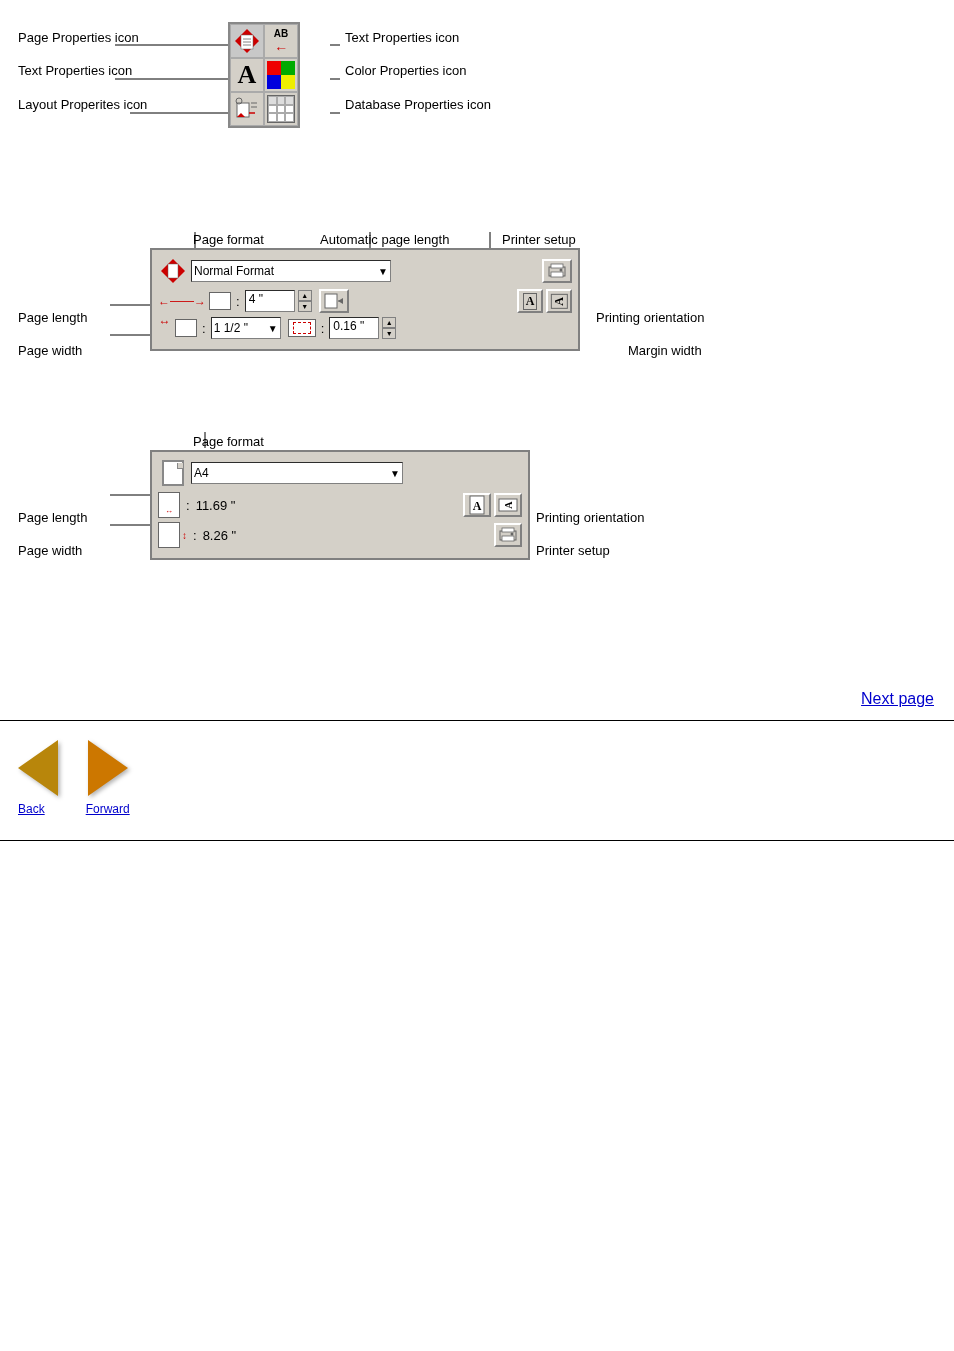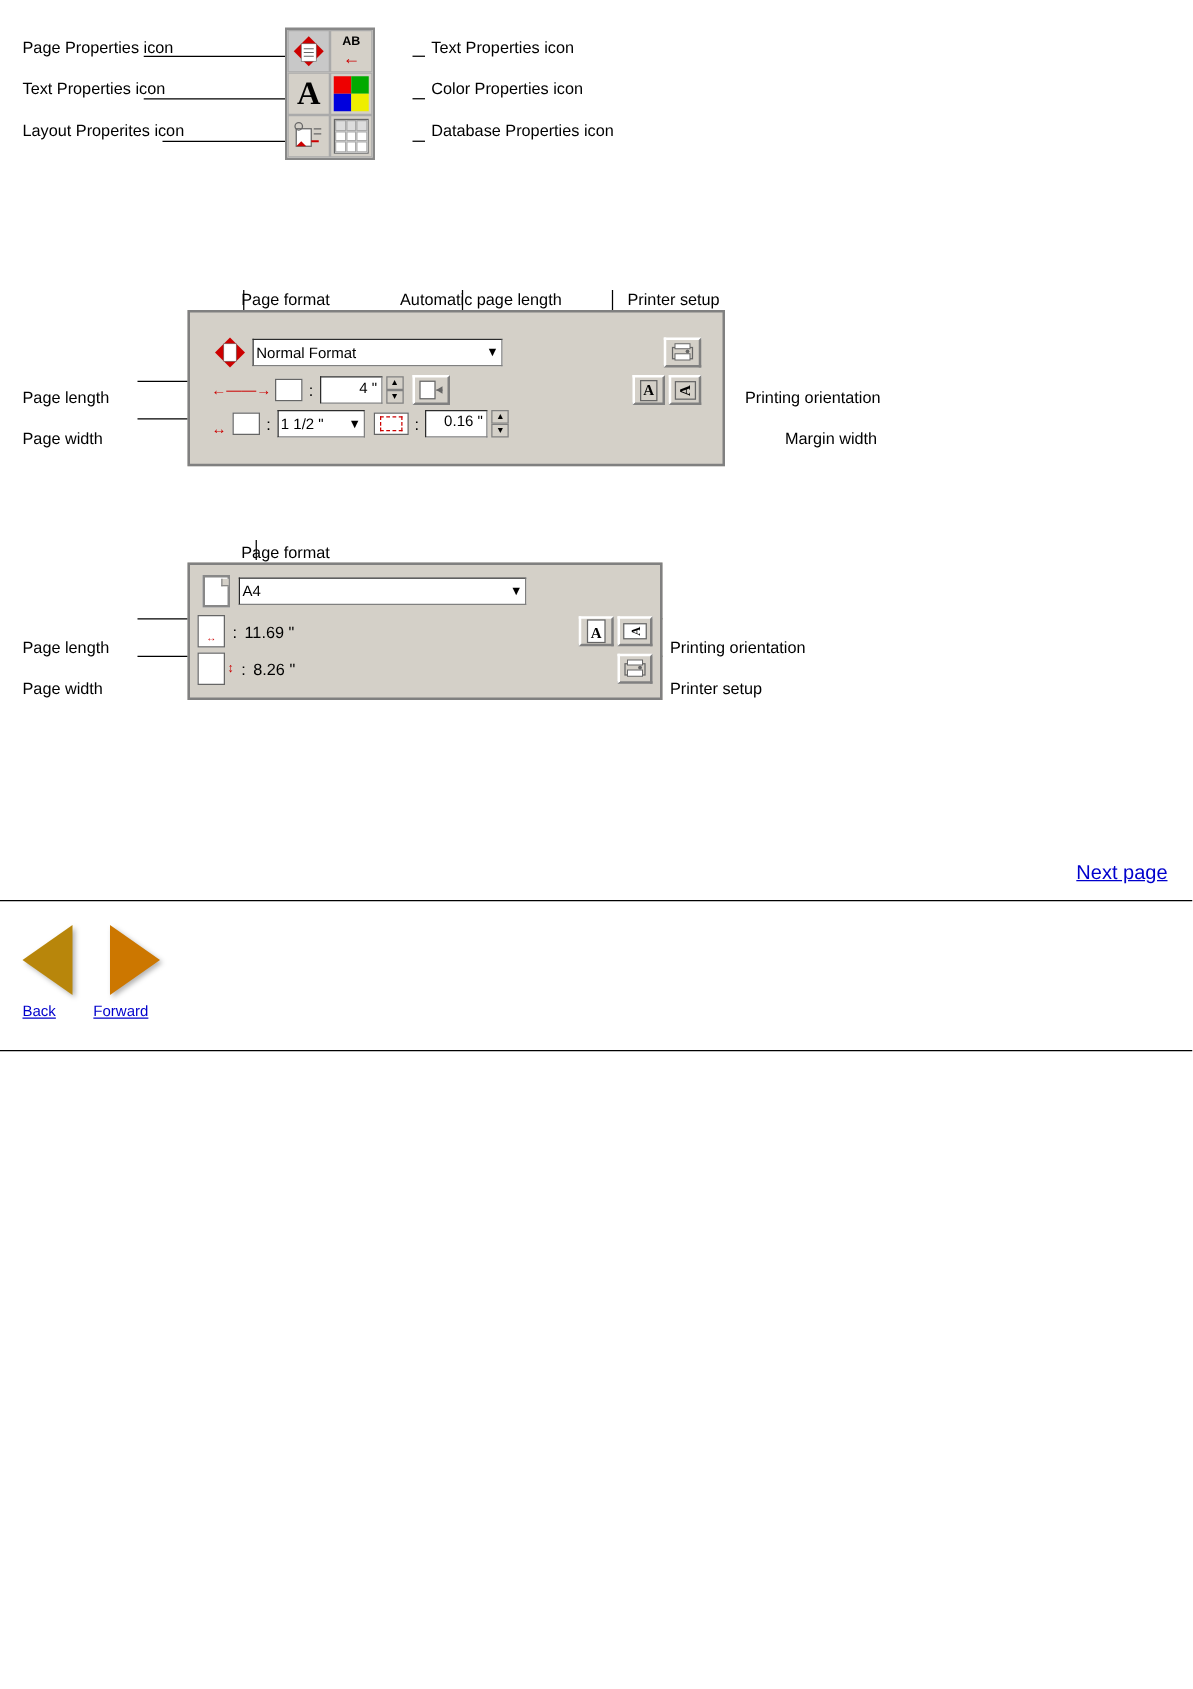--- a/index.html
+++ b/index.html
@@ -38,22 +38,21 @@
       position: absolute;
       background: #d4d0c8;
       border: 2px solid #808080;
     }
 
     
     .dialog1 {
       top: 228px;
       left: 140px;
       width: 420px;
-      padding: 17px;
-      text-align: right;
+      padding: 6px;
     }
 
     
     .dialog2 {
       top: 430px;
       left: 140px;
       width: 370px;
       padding: 6px;
     }
 
@@ -144,21 +143,21 @@
       width: 0;
       height: 0;
       border-top: 28px solid transparent;
       border-bottom: 28px solid transparent;
       border-left: 40px solid #cc7700;
       filter: drop-shadow(2px 2px 2px rgba(0,0,0,0.3));
       cursor: pointer;
     }
     .nav-links {
       display: flex;
-      gap: 30px;
+      gap: 41px;
     }
     .nav-link {
       color: #0000cc;
       text-decoration: underline;
       font-size: 12px;
       cursor: pointer;
     }
 
     
     .ann {
@@ -424,21 +423,21 @@
 <span class="ann" style="top:543px; left:536px;">Printer setup</span>
 
 <div class="dialog-section dialog2" style="top:450px; left:150px; width:380px;">
 
   <div class="dialog-row" style="margin-bottom:4px;">
     <div style="width:30px; height:30px; display:flex; align-items:center; justify-content:center;">
       <div style="width:22px; height:26px; border:2px solid #888; background:#fff; position:relative;">
         <div style="position:absolute; top:1px; right:-1px; width:6px; height:6px; background:#d4d0c8; border-left:1px solid #888; border-bottom:1px solid #888;"></div>
       </div>
     </div>
-    <div class="dialog-dropdown" style="width:230px;">
+    <div class="dialog-dropdown" style="width:212px;">
       <span>A4</span>
       <span class="dropdown-arrow">▼</span>
     </div>
   </div>
 
   <div class="dialog-row">
     <div style="display:flex; align-items:center; gap:2px;">
       <div style="width:22px; height:26px; border:1px solid #666; background:#fff; position:relative;">
         <div style="position:absolute; bottom:2px; left:0; right:0; text-align:center; color:#c00; font-size:8px;">↔</div>
       </div>

